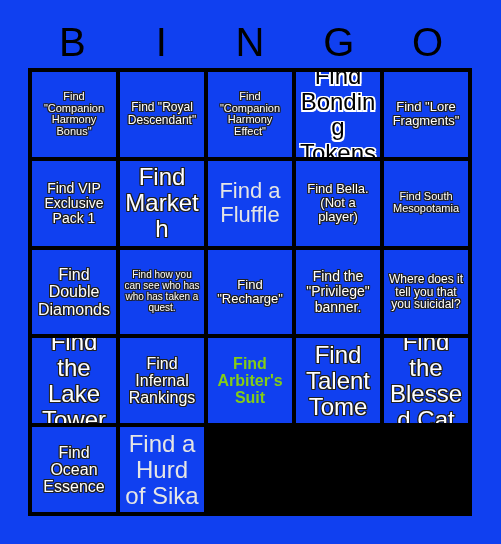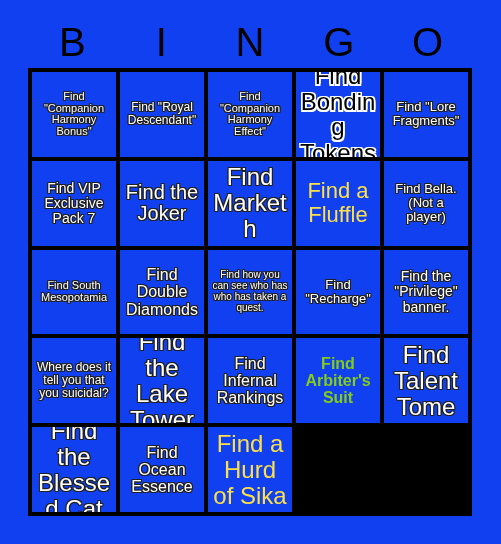--- a/index.html
+++ b/index.html
@@ -95,21 +95,21 @@
        1.5px -1.5px 0 #ffffff,
       -1.5px  1.5px 0 #ffffff,
        1.5px  1.5px 0 #ffffff,
        0px -1.5px 0 #ffffff,
        0px  1.5px 0 #ffffff,
       -1.5px  0px 0 #ffffff,
        1.5px  0px 0 #ffffff;
   }
   
   .style-plain-black {
-    color: #fde047;
+    color: #e5e5e5;
     text-shadow: none;
   }
   
   .style-bold-black {
     color: #84cc16;
     font-weight: bold;
     text-shadow: none;
   }
   .fs-10 { font-size: 10px; }
   .fs-11 { font-size: 11px; }
@@ -144,24 +144,21 @@
       <div class="cell">
         <span class="cell-text style-outline-white fs-11">Find "Companion Harmony Effect"</span>
       </div>
       <div class="cell">
         <span class="cell-text style-outline-black fs-18">Find Bonding Tokens</span>
       </div>
       <div class="cell">
         <span class="cell-text style-outline-white fs-13">Find "Lore Fragments"</span>
       </div>
       <div class="cell">
-        <span class="cell-text style-outline-white fs-14">Find VIP Exclusive Pack 7</span>
-      </div>
-      <div class="cell">
-        <span class="cell-text style-outline-white fs-20">Find the Joker</span>
+        <span class="cell-text style-outline-white fs-14">Find VIP Exclusive Pack 1</span>
       </div>
       <div class="cell">
         <span class="cell-text style-outline-white fs-18">Find Marketh</span>
       </div>
       <div class="cell">
         <span class="cell-text style-plain-black fs-22">Find a Fluffle</span>
       </div>
       <div class="cell">
         <span class="cell-text style-outline-white fs-13">Find Bella. (Not a player)</span>
       </div>

